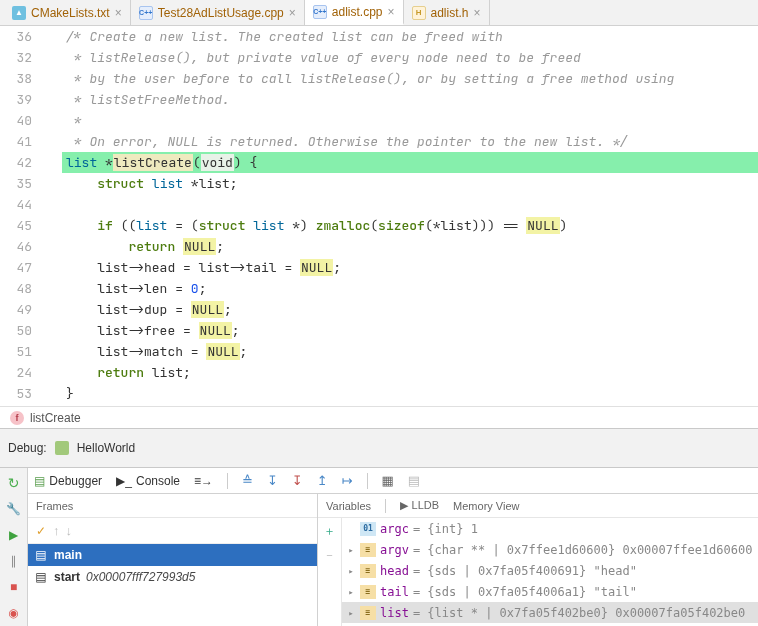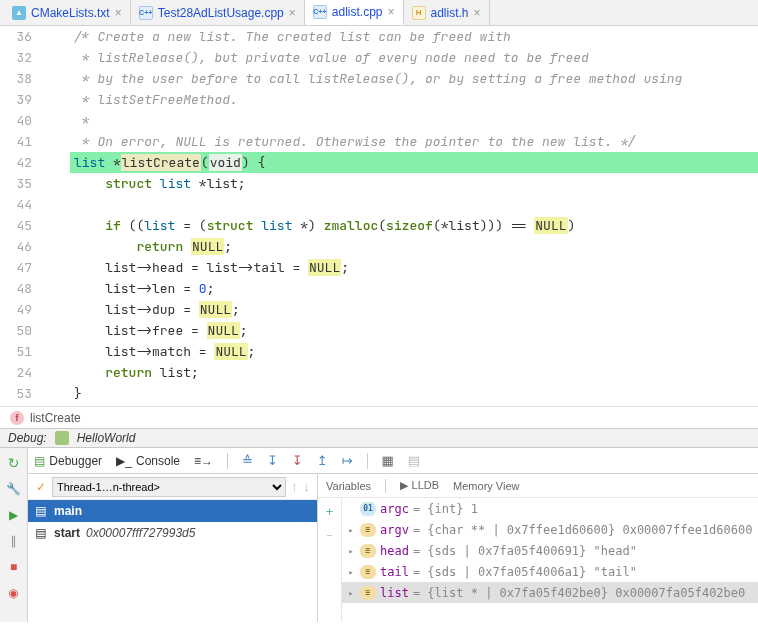--- a/index.html
+++ b/index.html
@@ -7,42 +7,42 @@
 
   
   .tabbar { display: flex; align-items: center; height: 26px; border-bottom: 1px solid #d1d1d1; background: #f2f2f2; padding: 0 4px; }
   .tab { display: flex; align-items: center; gap: 5px; padding: 0 8px; height: 100%; border-right: 1px solid #d1d1d1; cursor: pointer; }
   .tab.active { background: #fff; border-bottom: 2px solid #fff; align-items: center; }
   .tab .close { font-size: 12px; color: #999; }
   .fileicon { width: 14px; height: 14px; display: inline-flex; align-items: center; justify-content: center; font-size: 8px; font-weight: bold; border-radius: 2px; }
   .ico-cmake { background: #6fc0e0; color: #fff; }
   .ico-cpp { background: #e5eefc; color: #3477cc; border:1px solid #a8c4ef; font-size:7px;}
   .ico-h { background: #fff3d9; color: #c79a2b; border:1px solid #e6cf8f;}
-  .tab-label { font-size: 12px; color: #1d4ed8; }
+  .tab-label { font-size: 12px; color: #a16207; }
 
   
   .editor { display: flex; height: 380px; background: #fff; font-family: "JetBrains Mono", "Menlo", "Consolas", monospace; font-size: 13px; line-height: 21px; }
   .gutter { width: 40px; text-align: right; color: #aaa; padding-right: 8px; user-select: none; }
   .gutter-extra { width: 22px; }
   .code { flex: 1; white-space: pre; color: #333; position: relative; }
-  .line { height: 21px; padding-left: 4px; margin-left: 8px;}
+  .line { height: 21px; padding-left: 4px;}
   .line.current { background: #86efac; }
   .cmt { color: #999; font-style: italic; }
   .kw { color: #4d7c0f; font-weight: 500; }
   .ty { color: #006699; }
   .nm { color: #1750eb; }
   .hlnull { background: #f3f3a5; color: #333; padding: 0 1px;}
   .fnbg { background: #eeeabf; padding:0 1px;}
   .hlty { background:#e8f2e8; padding:0 1px;}
 
   .breadcrumb { height: 22px; display:flex; align-items:center; padding: 0 10px; border-top:1px solid #e0e0e0; gap:6px; font-size:12px; color:#555;}
   .bc-icon { width:14px; height:14px; background:#f6c2c8; border-radius:50%; display:inline-flex; align-items:center; justify-content:center; font-size:9px; color:#b23a48; font-weight:bold;}
 
   
-  .debug-header { height: 20px; display:flex; align-items:center; padding: 8px 8px; gap:8px; border-top:1px solid #c9c9c9; border-bottom:1px solid #c9c9c9; background:#f2f2f2;font-style:italic;}
+  .debug-header { height: 40px; display:flex; align-items:center; padding: 8px 8px; gap:8px; border-top:1px solid #c9c9c9; border-bottom:1px solid #c9c9c9; background:#f2f2f2;}
   .debug-header .conf-icon { width:14px; height:14px; background:#a2c97b; border-radius:2px;}
 
   
   .debug-panel { display:flex; height: 174px; }
   .debug-left-toolbar { width: 28px; background:#f2f2f2; border-right:1px solid #d1d1d1; display:flex; flex-direction:column; align-items:center; gap:8px; padding-top:6px;}
   .tbtn { width:18px; height:18px; display:flex; align-items:center; justify-content:center; cursor:pointer; }
   .ico-rerun { color:#4caf50; font-size:14px;}
   .debug-main { flex:1; display:flex; flex-direction:column;}
   .debug-tabs { height:26px; display:flex; align-items:center; gap:14px; padding:0 6px; border-bottom:1px solid #d1d1d1; background:#fff;}
   .debug-tabs .dtab { font-weight:500; cursor:pointer; display:flex; align-items:center; gap:4px;}
@@ -59,21 +59,21 @@
   .frame-item .ficon { width:14px; height:14px; display:inline-flex; align-items:center; justify-content:center;}
   .vars-col { flex:1; display:flex; flex-direction:column;}
   .vars-head { height:24px; border-bottom:1px solid #e6e6e6; display:flex; align-items:center; gap:14px; padding:0 8px; font-size:11px; color:#666;}
   .vars-head .sep{width:1px;height:14px;background:#ccc;}
   .vars-toolbar { width:24px; border-right:1px solid #e6e6e6; display:flex; flex-direction:column; align-items:center; padding-top:4px; gap:6px;}
   .vars-body { flex:1; display:flex;}
   .vars-tree { flex:1; overflow:hidden;}
   .vrow { height:21px; display:flex; align-items:center; gap:4px; padding-left:4px; font-family:"Menlo","Consolas",monospace; font-size:12px;}
   .vrow.sel { background:#e0e0e0;}
   .twisty { width:10px; color:#888; font-size:9px; text-align:center;}
-  .chip { display:inline-flex; width:16px; height:14px; align-items:center; justify-content:center; font-size:8px; font-weight:bold; border-radius:6px; }
+  .chip { display:inline-flex; width:16px; height:14px; align-items:center; justify-content:center; font-size:8px; font-weight:bold; border-radius:0; }
   .chip.int { background:#cfe7f5; color:#2a6aa0;}
   .chip.struct { background:#f6dfa6; color:#8a6d1d;}
   .vname { color:#871094; }
   .vtype { color:#888; }
 </style>
 </head>
 <body>
 
 <div class="tabbar">
   <div class="tab">
@@ -156,23 +156,23 @@
       <span class="stepicon">↧</span>
       <span class="stepicon" style="color:#c0504d">↧</span>
       <span class="stepicon">↥</span>
       <span class="stepicon">↦</span>
       <span class="sep"></span>
       <span class="stepicon" style="color:#666">▦</span>
       <span class="stepicon" style="color:#bbb">▤</span>
     </div>
     <div class="debug-body">
       <div class="frames-col">
+        <div class="frames-head">Frames</div>
         <div class="thread-row">
           <span style="color:#e0a030; width:14px; text-align:center">✓</span>
-          <select><option id="thread-opt">Thread-1…n-thread&gt;</option></select>
           <span class="navarrow">↑</span>
           <span class="navarrow">↓</span>
         </div>
         <div id="frames-list">
             <div class="frame-item sel">
               <span class="ficon">▤</span>
               <b>main</b> 
             </div>
             <div class="frame-item">
               <span class="ficon">▤</span>

